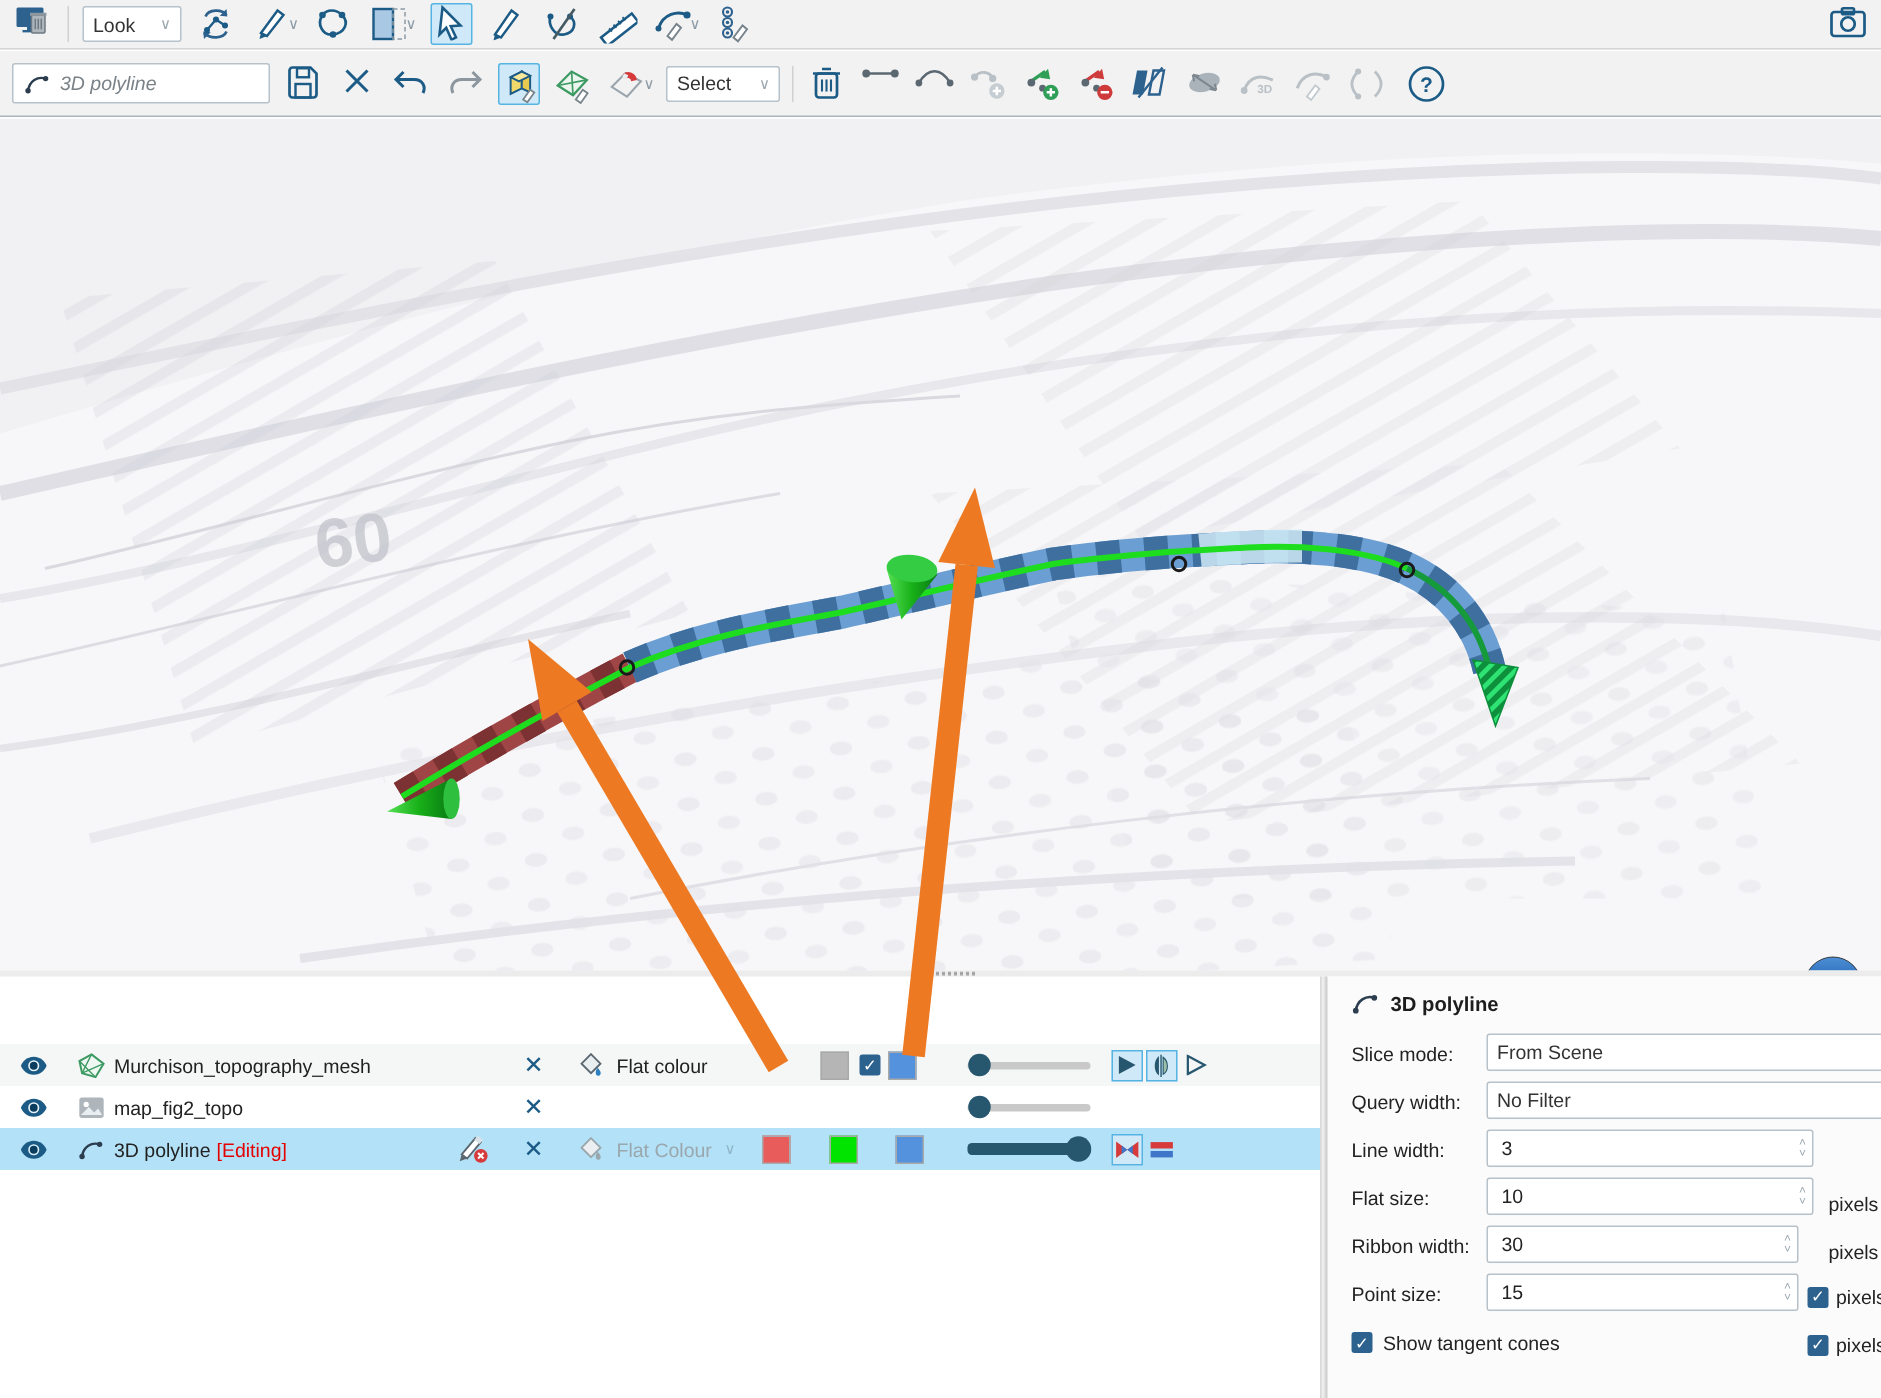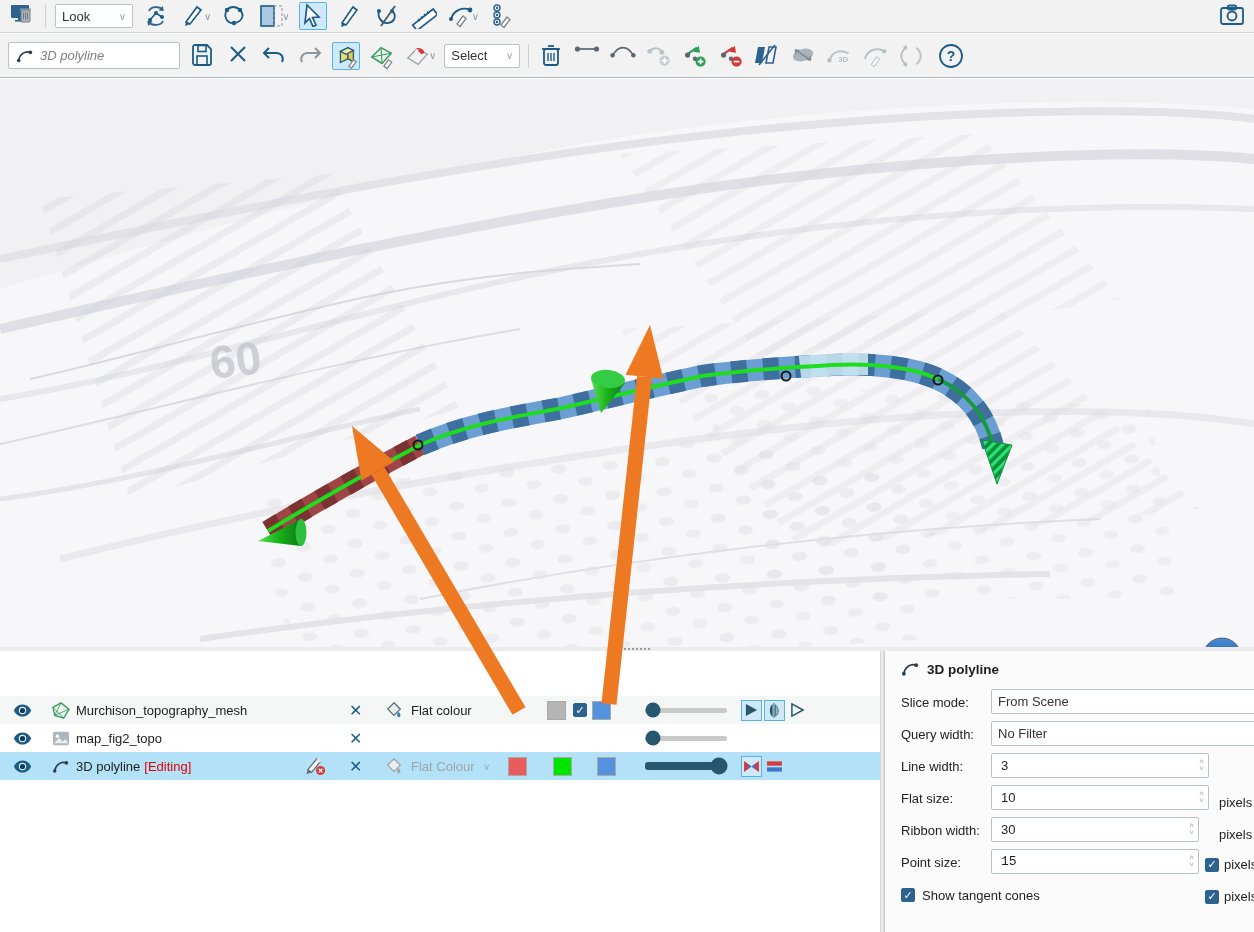--- a/index.html
+++ b/index.html
@@ -68,21 +68,21 @@
       <rect x="8" y="15" width="4" height="2" fill="#2d628f"></rect>
       <rect x="5" y="17" width="10" height="1.6" fill="#2d628f"></rect>
       <rect x="11" y="7" width="9" height="12" rx="1" fill="#aeb6bc" stroke="#6e7a83"></rect>
       <rect x="10" y="5.5" width="11" height="2" fill="#8d979e"></rect>
       <line x1="13.5" y1="9.5" x2="13.5" y2="16.5" stroke="#6e7a83"></line>
       <line x1="15.5" y1="9.5" x2="15.5" y2="16.5" stroke="#6e7a83"></line>
       <line x1="17.5" y1="9.5" x2="17.5" y2="16.5" stroke="#6e7a83"></line>
     </svg>
   </div>
   <div class="tb-sep"></div>
-  <div class="dropdown" style="width:78px;justify-content:space-between;">
+  <div class="dropdown" style="width:66px;justify-content:space-between;">
     <span>Look</span>
     <span class="dd-arrow">∨</span>
   </div>
   <div class="tb-btn">
     <svg width="26" height="26" viewBox="0 0 26 26">
       <path d="M6 8 C8 3 17 3 20 7" fill="none" stroke="#2d628f" stroke-width="1.8"></path>
       <path d="M20 3 L20.5 8 L15.5 7.5 Z" fill="#2d628f"></path>
       <path d="M20 18 C18 23 9 23 5 19" fill="none" stroke="#2d628f" stroke-width="1.8"></path>
       <path d="M5 23 L4.5 18 L9.5 18.5 Z" fill="#2d628f"></path>
       <path d="M7 17 L13 10 L19 14" fill="none" stroke="#1b5b85" stroke-width="1.6"></path>
@@ -665,21 +665,21 @@
     <span class="px-label" style="left:306px;display:flex;gap:5px;align-items:center;top:4px;">
       <span class="checkbox checked">
           <span>✓</span>
         </span>
       <span>pixels</span>
     </span>
   </div>
 
   <div class="prop-row">
     <span class="prop-label">Point size:</span>
-    <div class="spin-input" style="width:208px;font-family:Liberation Mono, monospace;">
+    <div class="spin-input" style="width:208px;">
       <span>15</span>
       <span class="spinner">
           <span>˄</span>
           <span>˅</span>
         </span>
     </div>
     <span class="px-label" style="left:306px;display:flex;gap:5px;align-items:center;top:4px;">
       <span class="checkbox checked">
           <span>✓</span>
         </span>

